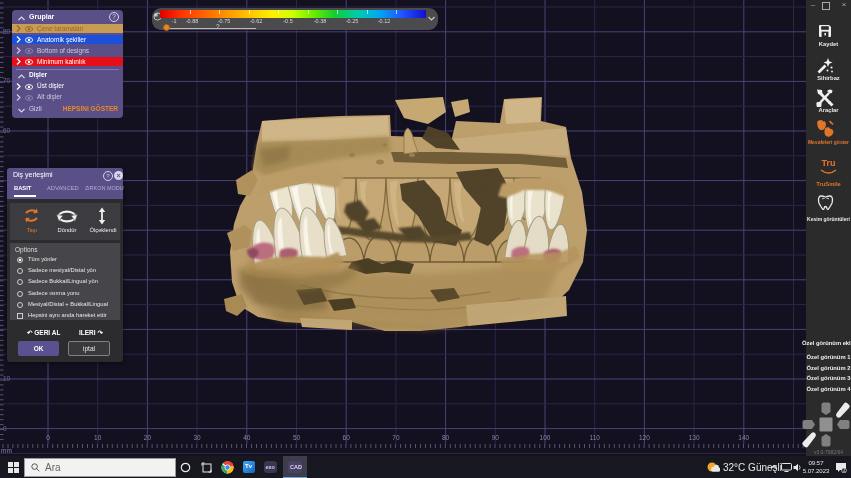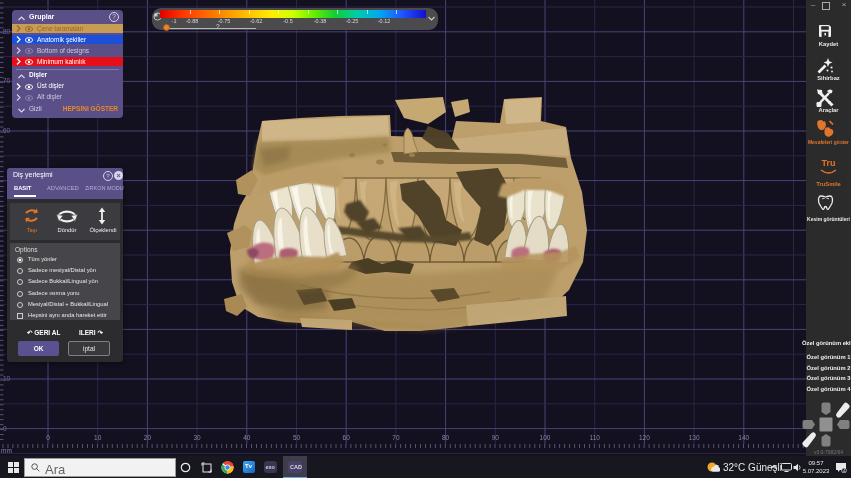--- a/index.html
+++ b/index.html
@@ -648,21 +648,21 @@
 <rect x="0" y="0" width="5" height="5" fill="#e8e8e8"></rect>
         <rect x="6" y="0" width="5" height="5" fill="#e8e8e8"></rect>
 <rect x="0" y="6" width="5" height="5" fill="#e8e8e8"></rect>
         <rect x="6" y="6" width="5" height="5" fill="#e8e8e8"></rect>
 </svg>
 <div style="position:absolute;left:24px;top:2px;width:152px;height:19px;background:#f2f2f2;border:1px solid #9a9a9a;box-sizing:border-box;"></div>
 <svg style="position:absolute;left:31px;top:7px" width="9" height="9" viewBox="0 0 9 9">
         <circle cx="3.6" cy="3.6" r="2.8" fill="none" stroke="#555" stroke-width="1"></circle>
         <line x1="5.8" y1="5.8" x2="8.3" y2="8.3" stroke="#555" stroke-width="1"></line>
       </svg>
-<div style="position:absolute;left:45px;top:6px;font-size:13px;color:#666;">Ara</div>
+<div style="position:absolute;left:45px;top:6px;font-size:10px;color:#666;">Ara</div>
 <svg style="position:absolute;left:180px;top:6px" width="11" height="11" viewBox="0 0 11 11">
         <circle cx="5.5" cy="5.5" r="4.2" fill="none" stroke="#e8e8e8" stroke-width="1.2"></circle>
       </svg>
 <svg style="position:absolute;left:201px;top:6px" width="11" height="11" viewBox="0 0 11 11">
         <rect x="2" y="2" width="8" height="8" fill="none" stroke="#e8e8e8" stroke-width="1"></rect>
         <path d="M1,3.5 L1,1 L3.5,1 M10,7.5 L10,10 L7.5,10" stroke="#e8e8e8" fill="none" stroke-width="1"></path>
       </svg>
 <svg style="position:absolute;left:221px;top:5px" width="13" height="13" viewBox="0 0 13 13">
 <circle cx="6.5" cy="6.5" r="6" fill="#fff"></circle>
 <path d="M6.5,6.5 L2,2 A6,6 0 0 1 12.4,5 Z" fill="#ea4335"></path>

